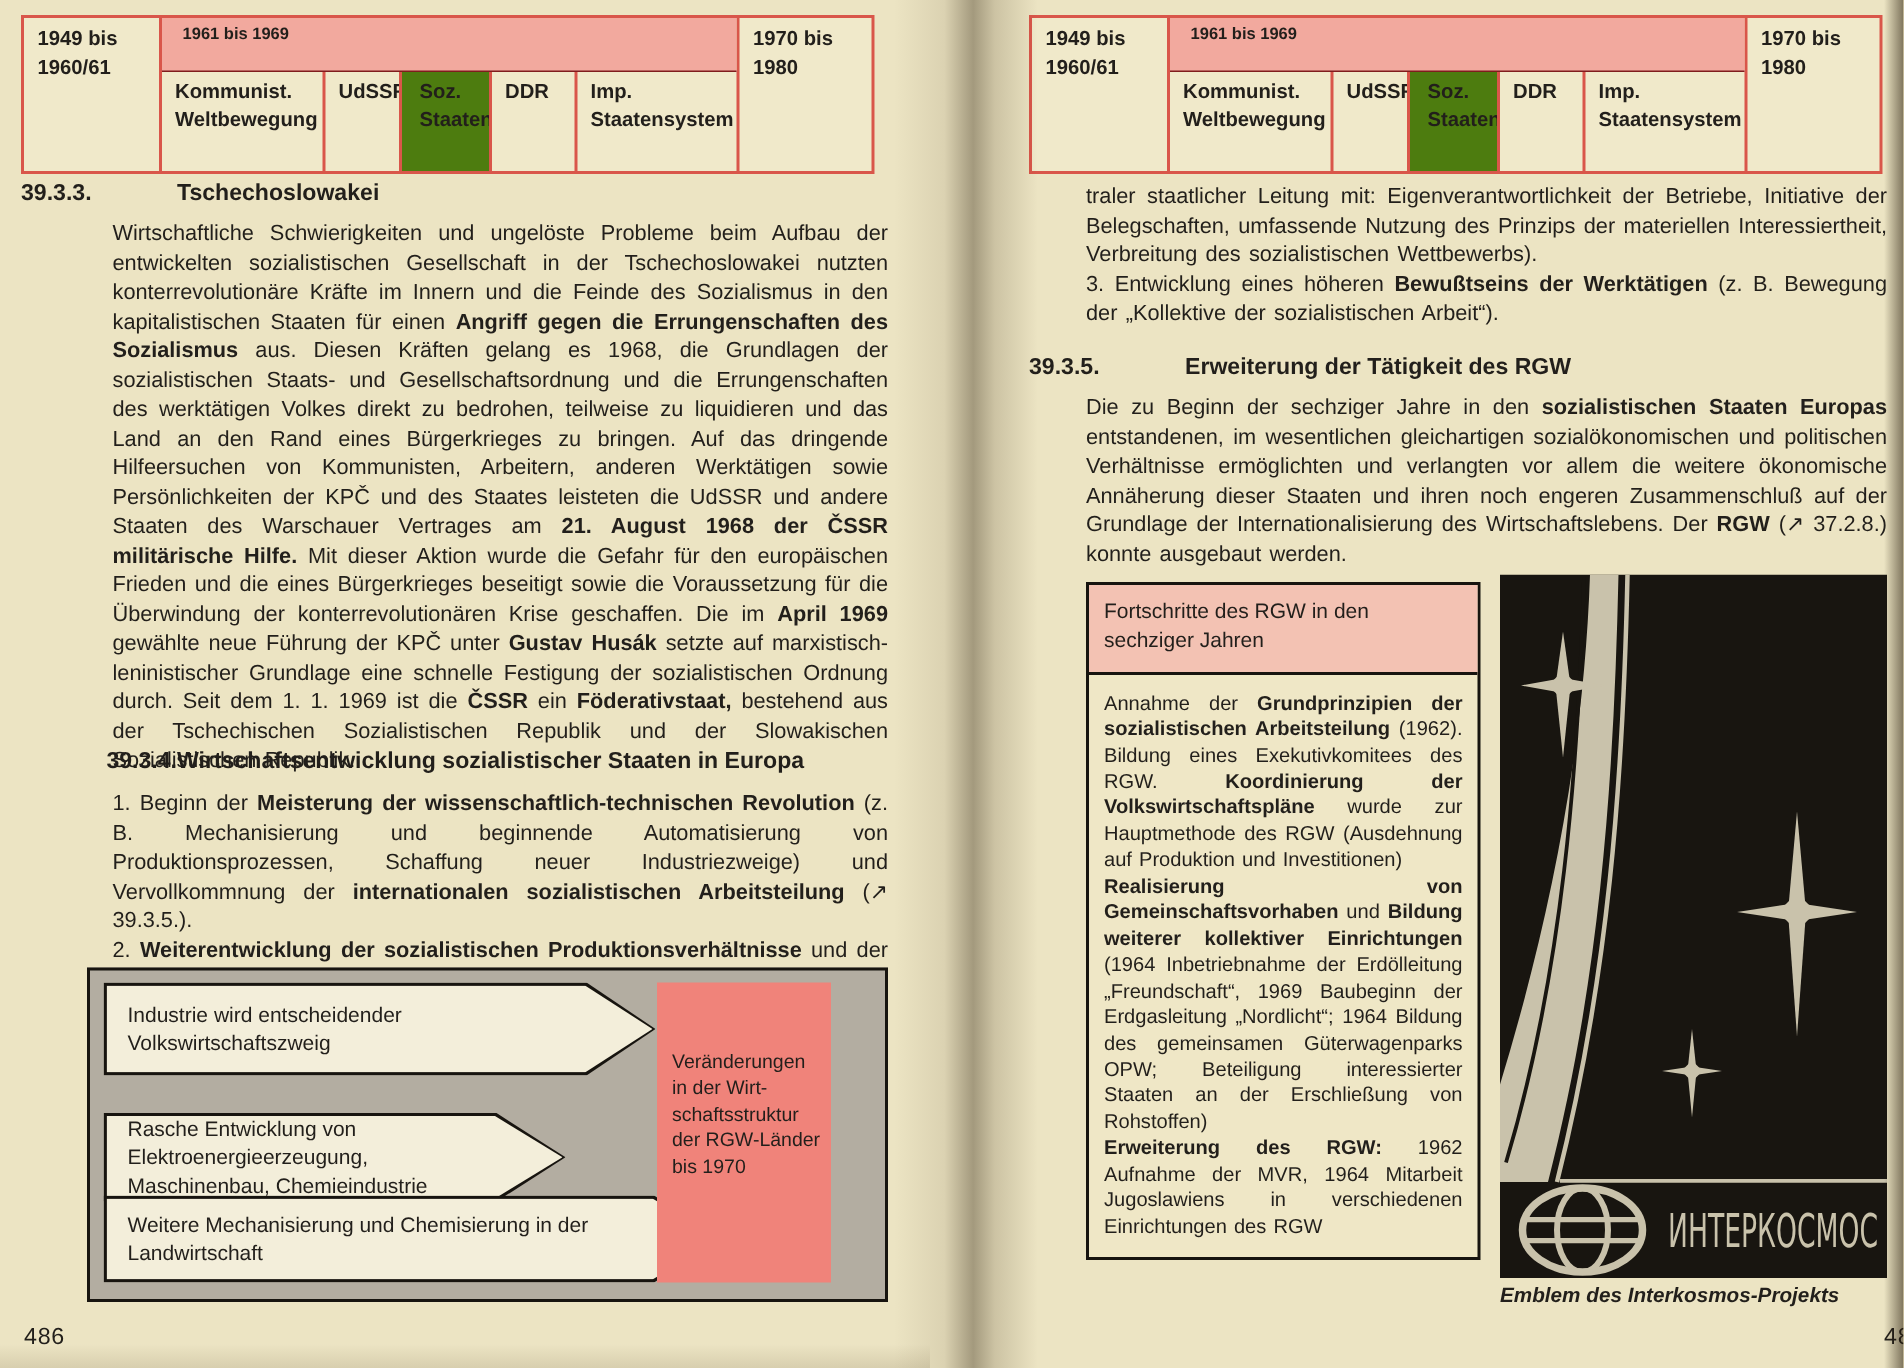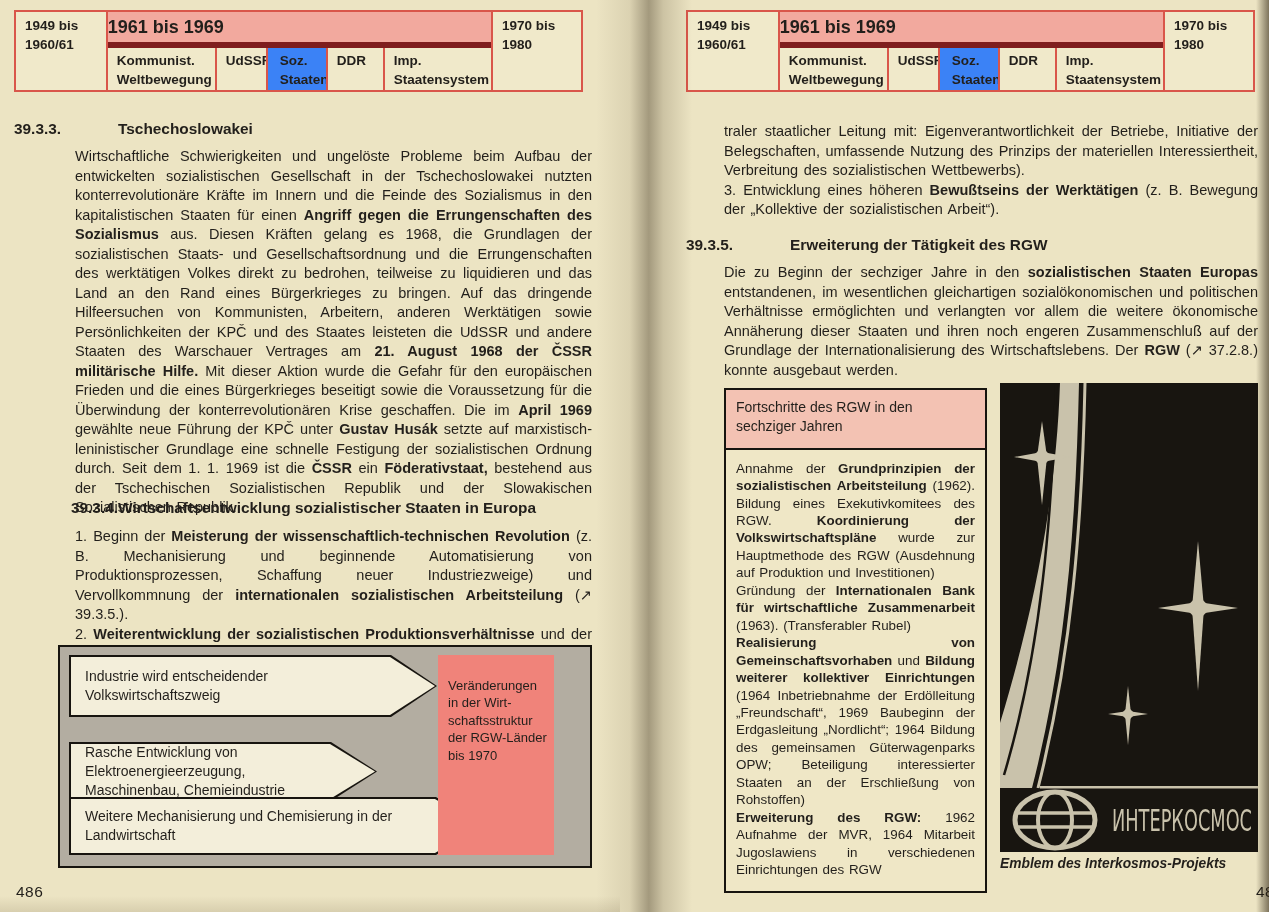--- a/index.html
+++ b/index.html
@@ -9,31 +9,31 @@
   .page-left{left:0;width:620px;}
   .page-right{left:686px;width:583px;background:#eae1bd00;}
   .gutter{position:absolute;left:596px;top:0;width:96px;height:912px;pointer-events:none;z-index:30;
           background:linear-gradient(90deg,rgba(70,52,24,0) 0%,rgba(70,52,24,.10) 35%,rgba(45,32,12,.38) 55%,rgba(60,45,20,.18) 70%,rgba(70,52,24,0) 100%);}
   .right-edge{position:absolute;left:1256px;top:0;width:13px;height:912px;pointer-events:none;z-index:30;
           background:linear-gradient(90deg,rgba(50,35,12,0),rgba(35,24,8,.55));}
   .bottom-shade{position:absolute;left:0;top:896px;width:620px;height:16px;pointer-events:none;z-index:29;
           background:linear-gradient(180deg,rgba(70,52,24,0),rgba(70,52,24,.12));}
 
   
-  .timeline{position:absolute;display:flex;align-items:stretch;width:569px;height:82px;
+  .timeline{position:absolute;display:flex;align-items:stretch;width:569px;height:106px;
             border:2px solid #d9564a;box-sizing:border-box;background:#f0e9ca;}
   .tl-cell{font-weight:bold;font-size:13.5px;line-height:1.4;box-sizing:border-box;}
   .tl-col1{width:105px;padding:5px 4px 0 9px;}
   .tl-mid{flex:1;display:flex;flex-direction:column;border-left:2px solid #d9564a;border-right:2px solid #d9564a;}
-  .tl-band{height:36px;background:#f2a99e;padding:5px 0 0 0;border-bottom:6px solid #7f1d1d;
-           font-weight:bold;font-size:18px;box-sizing:border-box;}
+  .tl-band{height:36px;background:#f2a99e;padding:5px 0 0 14px;border-bottom:1px solid #7f1d1d;
+           font-weight:bold;font-size:11px;box-sizing:border-box;}
   .tl-row{flex:1;display:flex;}
   .tl-sub{padding:4px 2px 0 9px;}
   .tl-sub + .tl-sub{border-left:2px solid #d9564a;}
-  .tl-sub.hl{background:#3b82f6;padding-left:12px;}
+  .tl-sub.hl{background:#4d7c0f;padding-left:12px;}
   .w-komm{width:107px}.w-udssr{width:51px}.w-soz{width:60px}.w-ddr{width:57px}.w-imp{flex:1}
   .tl-col3{width:103px;padding:5px 4px 0 9px;}
 
   
   .sec{position:absolute;display:flex;font-weight:bold;font-size:15.4px;white-space:nowrap;}
   .sec-num{width:104px;flex:none;}
   .para{position:absolute;font-size:14.5px;line-height:19.5px;text-align:justify;word-spacing:1.5px;}
   .para p{margin:0;}
   b{font-weight:bold;}
   .pageno{position:absolute;font-size:15.5px;letter-spacing:.5px;}
@@ -43,21 +43,21 @@
            border:2.5px solid #17140f;box-sizing:border-box;}
   .arrow{position:absolute;left:9px;background:#17140f;
          clip-path:polygon(0 0,calc(100% - 46px) 0,100% 50%,calc(100% - 46px) 100%,0 100%);}
   .arrow-in{position:absolute;inset:2px;background:#f3eeda;display:flex;align-items:center;
             clip-path:polygon(0 0,calc(100% - 45px) 0,100% 50%,calc(100% - 45px) 100%,0 100%);
             padding:0 62px 0 14px;font-size:14px;line-height:1.38;box-sizing:border-box;}
   .a1{top:8px;width:368px;height:62px;}
   .a2{top:95px;width:308px;height:59px;}
   .a3{top:150px;width:413px;height:58px;}
   .result-box{position:absolute;left:378px;top:8px;width:116px;height:200px;background:#f0837a;
-              box-sizing:border-box;padding:22px 6px 0 10px;font-size:13px;line-height:1.34;}
+              box-sizing:border-box;padding:44px 6px 0 10px;font-size:13px;line-height:1.34;}
 
   
   .ibox{position:absolute;left:38px;top:388px;width:263px;border:2.5px solid #17140f;
         background:#efe7c6;box-sizing:border-box;}
   .ibox-head{background:#f3c2b3;border-bottom:2.5px solid #17140f;padding:8px 10px 11px;
              font-size:14px;line-height:1.38;}
   .ibox-body{padding:10px 10px 12px;font-size:13.4px;line-height:17.45px;text-align:justify;word-spacing:1px;}
   .ibox-body p{margin:0;}
 
   
@@ -146,21 +146,20 @@
       <span class="sec-num">39.3.5.</span>
       <span>Erweiterung der Tätigkeit des RGW</span>
     </div>
 
     <div class="para" style="left:38px;top:263px;width:534px;"><span>Die zu Beginn der sechziger Jahre in den </span><b>sozialistischen Staaten Europas</b><span> entstandenen, im wesentlichen gleichartigen sozialökonomischen und politischen Verhältnisse ermöglichten und verlangten vor allem die weitere ökonomische Annäherung dieser Staaten und ihren noch engeren Zusammenschluß auf der Grundlage der Internationalisierung des Wirtschaftslebens. Der </span><b>RGW</b><span> (↗ 37.2.8.) konnte ausgebaut werden.</span></div>
 
     <div class="ibox">
       <div class="ibox-head">Fortschritte des RGW in den sechziger Jahren</div>
       <div class="ibox-body">
         <p><span>Annahme der </span><b>Grundprinzipien der sozialistischen Arbeitsteilung</b><span> (1962). Bildung eines Exekutivkomitees des RGW. </span><b>Koordinierung der Volkswirtschaftspläne</b><span> wurde zur Hauptmethode des RGW (Ausdehnung auf Produktion und Investitionen)</span></p>
-        <p><span>Gründung der </span><b>Internationalen Bank für wirtschaftliche Zusammenarbeit</b><span> (1963). (Transferabler Rubel)</span></p>
         <p><b>Realisierung von Gemeinschaftsvorhaben</b><span> und </span><b>Bildung weiterer kollektiver Einrichtungen</b><span> (1964 Inbetriebnahme der Erdölleitung „Freundschaft“, 1969 Baubeginn der Erdgasleitung „Nordlicht“; 1964 Bildung des gemeinsamen Güterwagenparks OPW; Beteiligung interessierter Staaten an der Erschließung von Rohstoffen)</span></p>
         <p><b>Erweiterung des RGW:</b><span> 1962 Aufnahme der MVR, 1964 Mitarbeit Jugoslawiens in verschiedenen Einrichtungen des RGW</span></p>
       </div>
     </div>
 
     <div class="emblem">
       <svg viewBox="0 0 258 469" xmlns="http://www.w3.org/2000/svg">
         <rect x="0" y="0" width="258" height="469" fill="#181510"></rect>
 
         <g>

